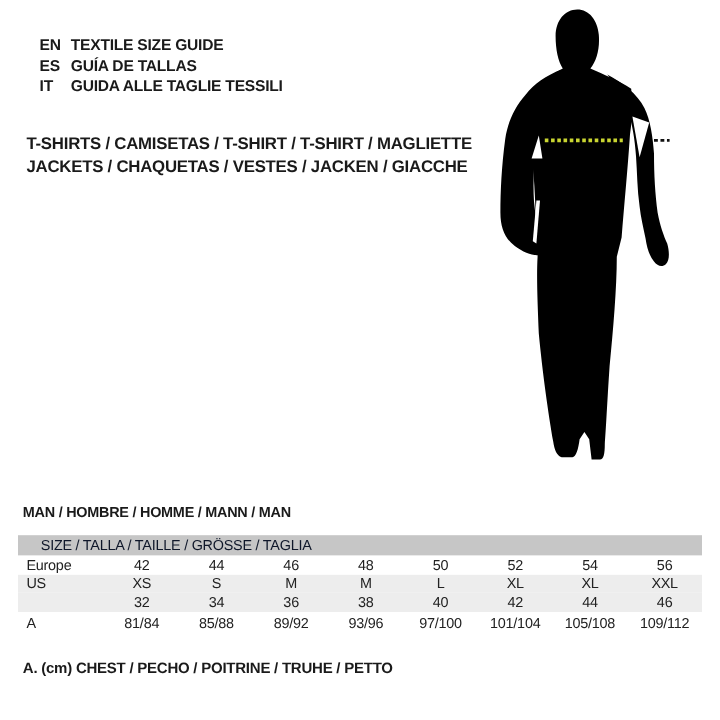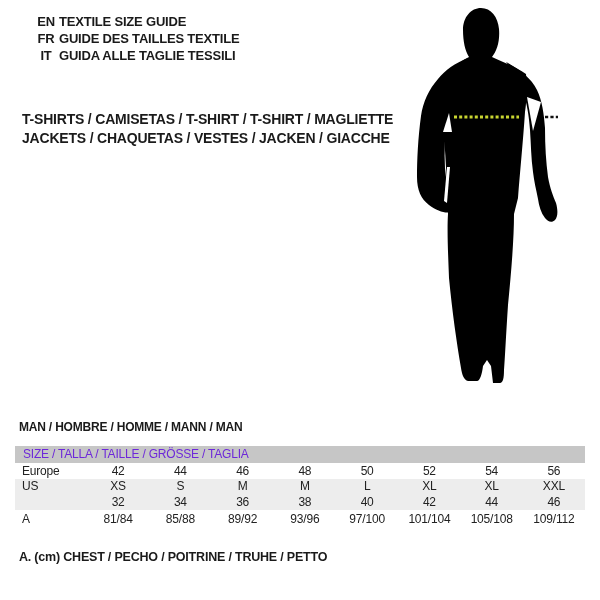--- a/index.html
+++ b/index.html
@@ -2,58 +2,58 @@
 <html><head>
 <meta charset="utf-8">
 <style>
   html,body{margin:0;padding:0;}
   body{
     width:600px;height:600px;position:relative;background:#ffffff;
     font-family:"Liberation Sans","DejaVu Sans",sans-serif;
     color:#1a1a1a;overflow:hidden;
   }
   
-  .lang-block{position:absolute;top:13px;left:33px;text-align:center;}
+  .lang-block{position:absolute;top:29px;left:33px;}
   .lang-row{display:flex;height:17px;line-height:17px;
     font-size:13px;font-weight:bold;letter-spacing:-0.2px;}
   .lang-code{width:26px;}
   
   .cat-block{position:absolute;top:110px;left:22px;
     font-size:14px;font-weight:bold;letter-spacing:-0.2px;line-height:18.5px;}
   
   .figure-wrap{position:absolute;top:0;left:395px;width:205px;height:400px;}
   
   .gender-line{position:absolute;top:420px;left:19px;
     font-size:12px;font-weight:bold;letter-spacing:-0.2px;}
   
   .size-table{position:absolute;top:446px;left:15px;width:570px;
     font-size:12px;letter-spacing:-0.2px;color:#222;}
   .size-table-header{height:17px;line-height:17px;background:#c6c6c6;
-    padding-left:8px;color:#6d28d9;}
+    padding-left:19px;color:#0f172a;}
   .size-row{display:grid;grid-template-columns:72px repeat(8,1fr);
     height:15.5px;align-items:center;background:#ffffff;}
   .size-row.shaded{background:#ededed;}
   .size-row.last{height:19px;}
   .row-label{padding-left:7px;text-align:left;}
   .cell{text-align:center;}
   
   .footnote{position:absolute;top:550px;left:19px;
     font-size:12.5px;font-weight:bold;letter-spacing:-0.2px;}
 </style>
 </head>
 <body>
 
 <div class="lang-block">
   <div class="lang-row">
     <span class="lang-code">EN</span>
     <span class="lang-label">TEXTILE SIZE GUIDE</span>
   </div>
   <div class="lang-row">
-    <span class="lang-code">FR</span>
-    <span class="lang-label">GUIDE DES TAILLES TEXTILE</span>
+    <span class="lang-code">ES</span>
+    <span class="lang-label">GUÍA DE TALLAS</span>
   </div>
   <div class="lang-row">
     <span class="lang-code">IT</span>
     <span class="lang-label">GUIDA ALLE TAGLIE TESSILI</span>
   </div>
 </div>
 
 <div class="cat-block">
   <div>T-SHIRTS / CAMISETAS / T-SHIRT / T-SHIRT / MAGLIETTE</div>
   <div>JACKETS / CHAQUETAS / VESTES / JACKEN / GIACCHE</div>

